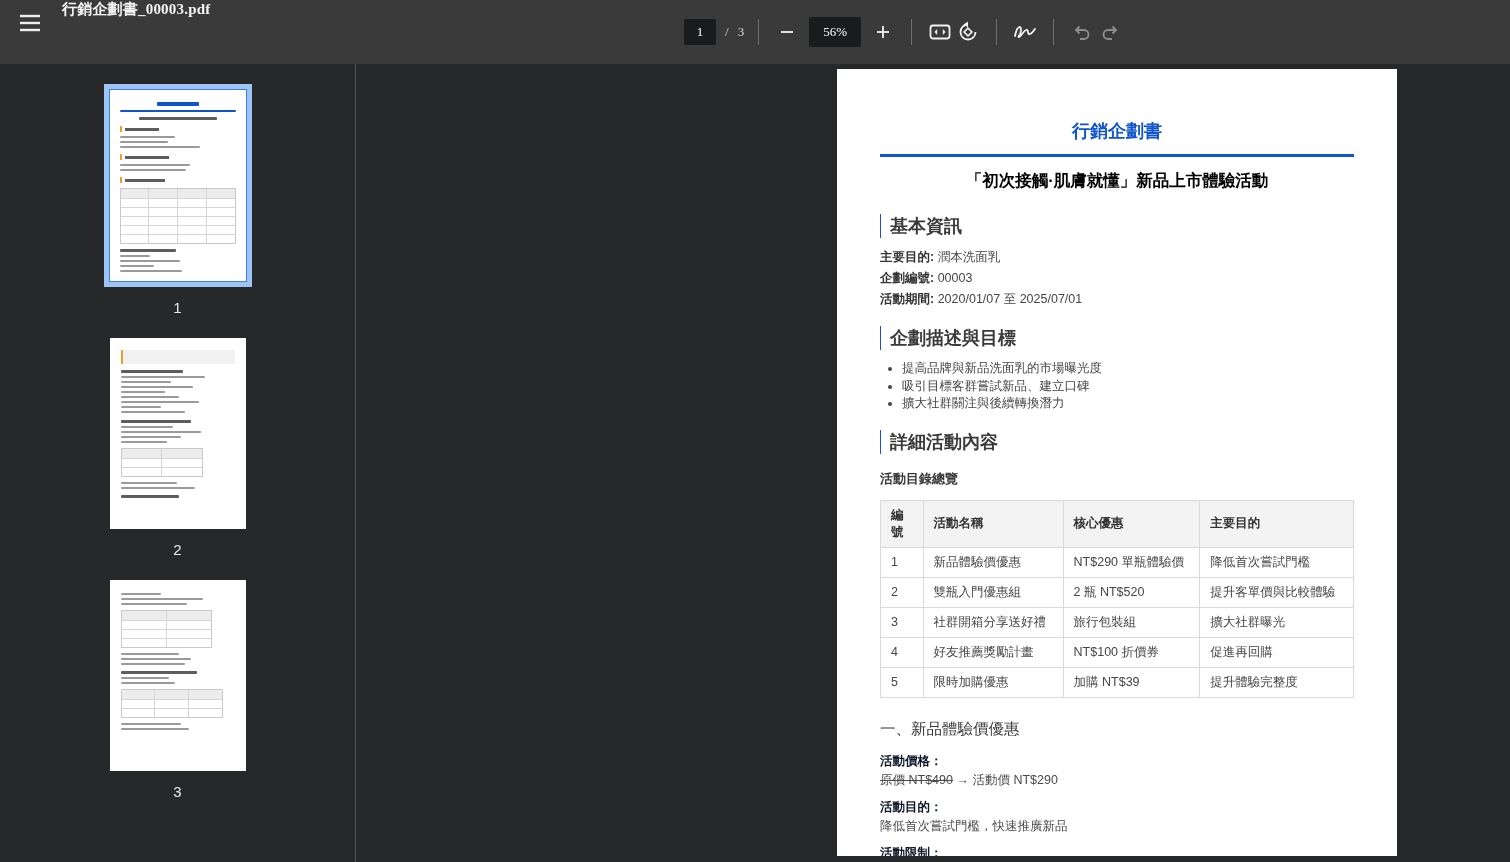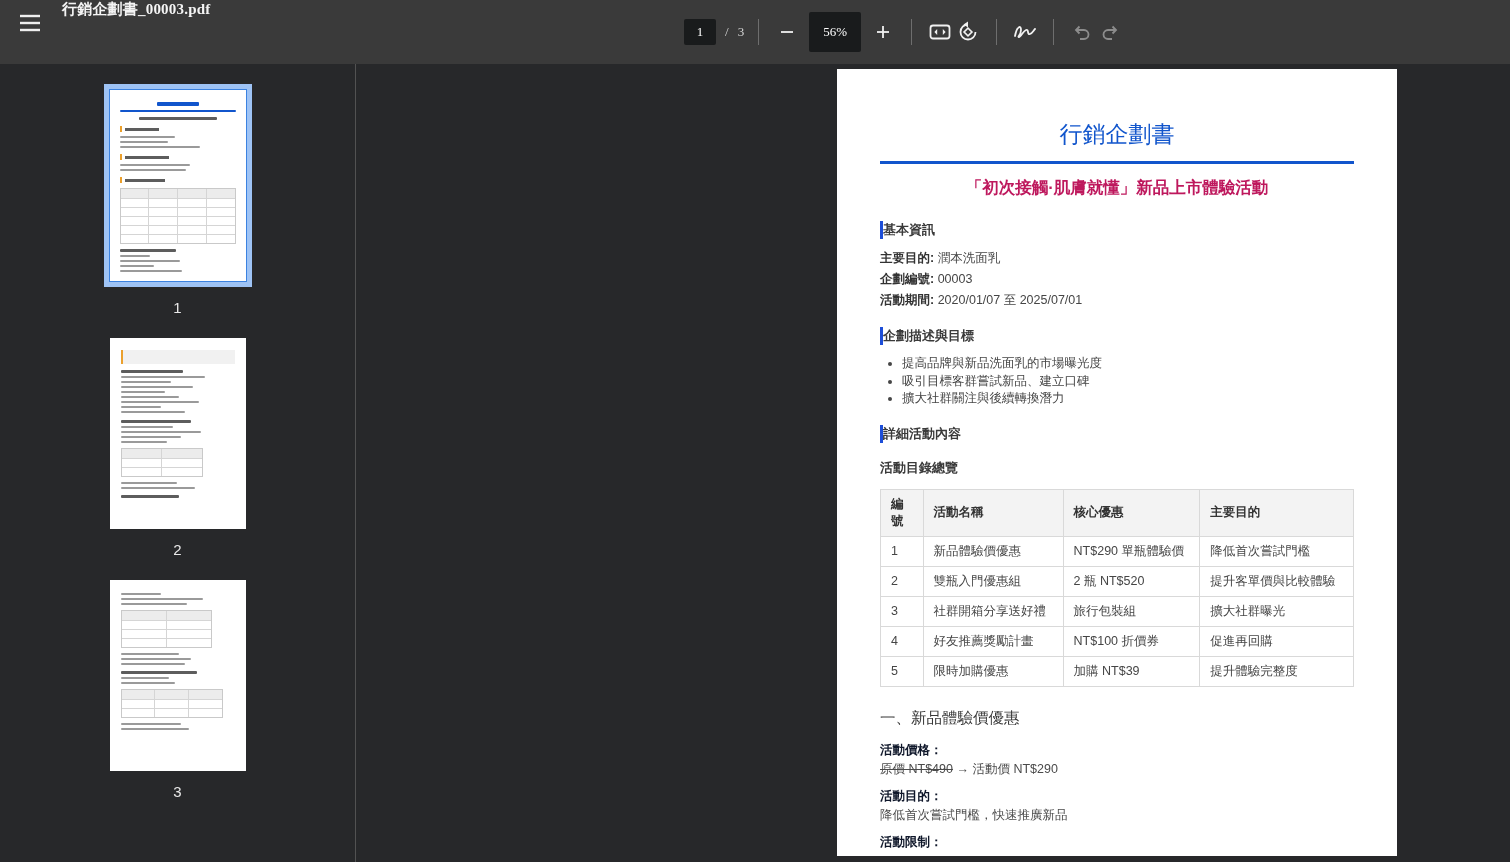--- a/index.html
+++ b/index.html
@@ -14,21 +14,21 @@
   .doc-title { margin-left:8px; font-size:15px; font-weight:bold; color:#f4f4f4; letter-spacing:.2px; }
   .tb-center { position:absolute; left:684px; top:0; height:64px; display:flex; align-items:center; }
   .page-input { width:32px; height:26px; background:#191b1c; border:none; color:#fff;
     font-size:13px; text-align:center; border-radius:2px; font-family:inherit; }
   .page-count { font-size:13px; color:#d6d6d6; margin-left:9px; }
   .page-count .slash { margin-right:9px; }
   .tb-sep { width:1px; height:26px; background:#6e6e6e; margin:0 14px; }
   .tb-btn { background:none; border:none; color:#f1f1f1; cursor:pointer; display:flex;
     align-items:center; justify-content:center; width:28px; height:28px; border-radius:50%; }
   .tb-btn svg { display:block; }
-  .zoom-box { min-width:52px; height:40px; background:#191b1c; color:#fff; font-size:13px;
+  .zoom-box { min-width:52px; height:30px; background:#191b1c; color:#fff; font-size:13px;
     display:flex; align-items:center; justify-content:center; border-radius:2px; margin:0 8px; }
   .dim { opacity:.45; }
 
   
   .main { display:flex; height:798px; }
   .sidebar { width:356px; background:#27282a; border-right:1px solid #525252;
     display:flex; flex-direction:column; align-items:center; overflow:hidden; padding-top:20px; }
   .thumb-block { display:flex; flex-direction:column; align-items:center; margin-bottom:22px; }
   .thumb { width:136px; height:191px; background:#fff; cursor:pointer; padding:10px 11px;
     overflow:hidden; }
@@ -50,25 +50,25 @@
   .sk-table .row:first-child { border-top:none; background:#ececec; }
   .sk-table .cell { flex:1; border-left:1px solid #d5d5d5; }
   .sk-table .cell:first-child { border-left:none; }
   .sk-quote { background:#f1f1f1; border-left:2px solid #eba02d; height:14px; margin:2px 0 6px; }
 
   .viewer { flex:1; position:relative; background:#27282a; }
 
   
   .pdf-page { position:absolute; left:481px; top:5px; width:560px; height:787px;
     background:#fff; padding:50px 43px 0 43px; overflow:hidden; color:#404040; }
-  .p-title { color:#1155cc; font-size:23px; font-weight:normal; text-align:center; margin-bottom:11px; }
+  .p-title { color:#1155cc; font-size:18px; font-weight:bold; text-align:center; margin-bottom:11px; }
   .p-rule { height:3px; background:#1155cc; margin-bottom:13px; }
-  .p-subtitle { font-size:16.5px; font-weight:bold; color:#be185d; text-align:center; margin-bottom:22px; }
-  .sec-h { font-size:13px; font-weight:bold; color:#3a3a3a; border-left:3px solid #1d4ed8;
-    margin:18px 0 11px; }
+  .p-subtitle { font-size:16.5px; font-weight:bold; color:#000000; text-align:center; margin-bottom:22px; }
+  .sec-h { font-size:18px; font-weight:bold; color:#3a3a3a; border-left:1px solid #1d4ed8;
+    padding-left:9px; margin:18px 0 11px; }
   .info-line { font-size:12.5px; margin:4px 0; color:#454545; }
   .info-line b { color:#333; }
   ul.blist { margin:9px 0 4px 0; padding-left:22px; }
   ul.blist li { font-size:12.5px; color:#454545; margin:2px 0; line-height:1.25; }
   .sub-h { font-size:13px; font-weight:bold; color:#3a3a3a; margin:16px 0 12px; }
   table.acts { width:100%; border-collapse:collapse; margin:2px 0 8px;padding-left:28px; }
   table.acts th, table.acts td { border:1px solid #d9d9d9; font-size:12.5px; text-align:left;
     padding:6px 10px; color:#454545; }
   table.acts th { background:#f3f3f3; font-weight:bold; color:#333; }
   table.acts col.c1 { width:9%; } table.acts col.c2 { width:29.6%; }

